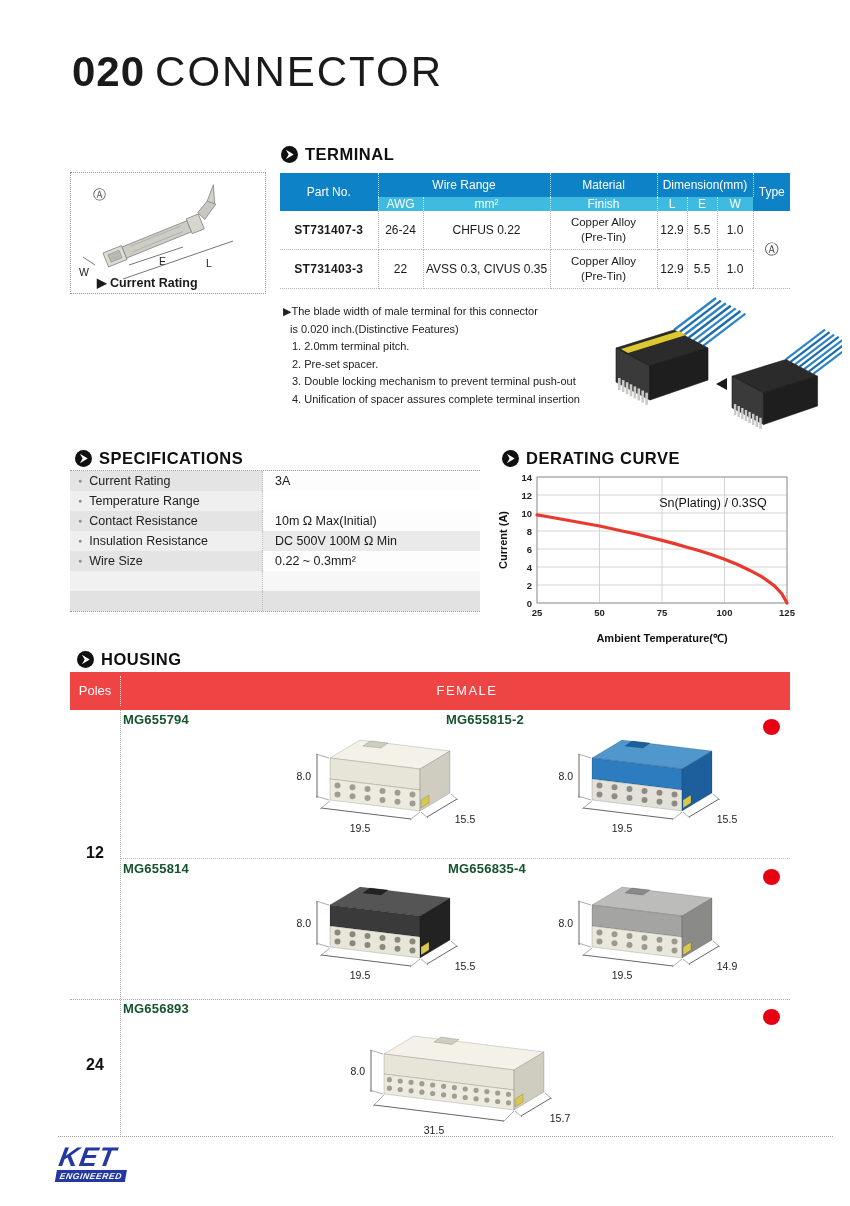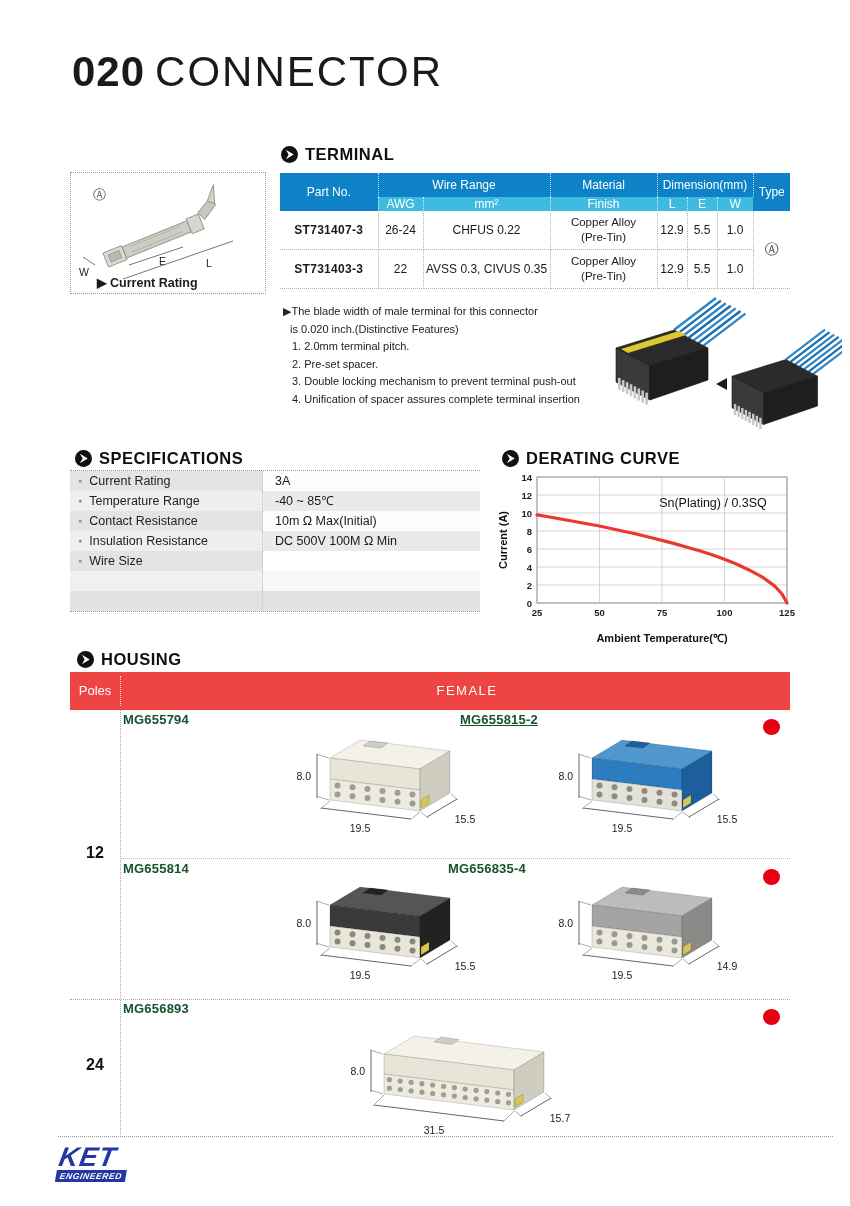--- a/index.html
+++ b/index.html
@@ -239,32 +239,32 @@
     </svg>
   <span>SPECIFICATIONS</span>
 </div>
 <div class="spec-table" id="spec-rows">
     <div class="spec-row odd">
       <div class="spec-label"><span class="bullet">●</span>Current Rating</div>
       <div class="spec-value">3A</div>
     </div>
     <div class="spec-row even">
       <div class="spec-label"><span class="bullet">●</span>Temperature Range</div>
-      <div class="spec-value">-40 ~ 85℃</div>
     </div>
     <div class="spec-row odd">
       <div class="spec-label"><span class="bullet">●</span>Contact Resistance</div>
       <div class="spec-value">10m Ω Max(Initial)</div>
     </div>
     <div class="spec-row even">
       <div class="spec-label"><span class="bullet">●</span>Insulation Resistance</div>
       <div class="spec-value">DC 500V 100M Ω Min</div>
     </div>
     <div class="spec-row odd">
       <div class="spec-label"><span class="bullet">●</span>Wire Size</div>
+      <div class="spec-value">0.22 ~ 0.3mm²</div>
     </div>
     <div class="spec-row empty1">
       <div class="spec-label"></div>
       <div class="spec-value"></div>
     </div>
     <div class="spec-row empty2">
       <div class="spec-label"></div>
       <div class="spec-value"></div>
     </div>
   </div>
@@ -355,21 +355,21 @@
       <line x1="86" y1="88" x2="176" y2="99" stroke="#555" stroke-width="0.9"></line>
       <line x1="95" y1="81" x2="85" y2="89" stroke="#888" stroke-width="0.7"></line>
       <line x1="185" y1="92" x2="175" y2="100" stroke="#888" stroke-width="0.7"></line>
       <line x1="192" y1="97" x2="222" y2="79" stroke="#555" stroke-width="0.9"></line>
       <line x1="186" y1="92" x2="193" y2="98" stroke="#888" stroke-width="0.7"></line>
       <line x1="216" y1="74" x2="223" y2="80" stroke="#888" stroke-width="0.7"></line>
       <text x="76" y="60" class="dim" text-anchor="end">8.0</text>
       <text x="125" y="112" class="dim" text-anchor="middle">19.5</text>
       <text x="230" y="103" class="dim" text-anchor="middle">15.5</text>
     </svg>
-    <div class="part-label" style="left: 390px; top: 40px; text-decoration: underline;">MG655815-2</div>
+    <div class="part-label" style="left: 376px; top: 40px;">MG655815-2</div>
     <svg class="conn" viewBox="0 0 300 115" width="300" height="115" style="left: 427px; top: 48px;">
       <polygon points="125,20 215,31 185,49 95,38" fill="#5097ce" stroke="rgba(0,0,0,0.25)" stroke-width="0.6"></polygon>
       <polygon points="128,26 146,28 153,23 135,21" fill="#1c5f9c" stroke="rgba(0,0,0,0.25)" stroke-width="0.6"></polygon>
       <polygon points="95,38 185,49 185,70 95,59" fill="#2c7cbf" stroke="rgba(0,0,0,0.25)" stroke-width="0.6"></polygon>
       <polygon points="95,59 185,70 185,91 95,80" fill="#e2e2da" stroke="rgba(0,0,0,0.25)" stroke-width="0.6"></polygon>
       <polygon points="185,91 185,49 215,31 215,73" fill="#1c5f9c" stroke="rgba(0,0,0,0.25)" stroke-width="0.6"></polygon>
       <polygon points="186,80 194,75 194,83 186,88" fill="#d9c850" stroke="rgba(0,0,0,0.25)" stroke-width="0.6"></polygon>
       <circle cx="102.5" cy="65.4" r="3" fill="#8e8c80"></circle>
       <circle cx="117.5" cy="67.2" r="3" fill="#8e8c80"></circle>
       <circle cx="132.5" cy="69.1" r="3" fill="#8e8c80"></circle>

